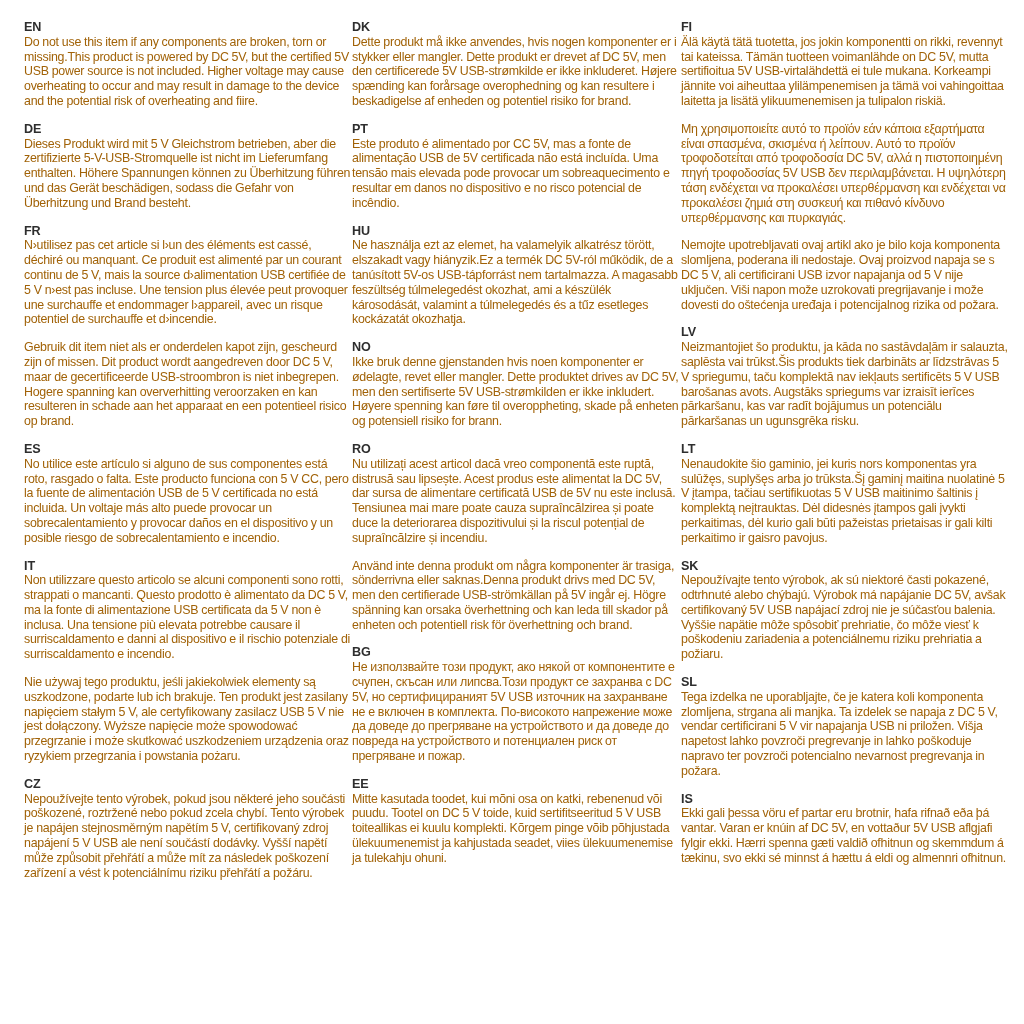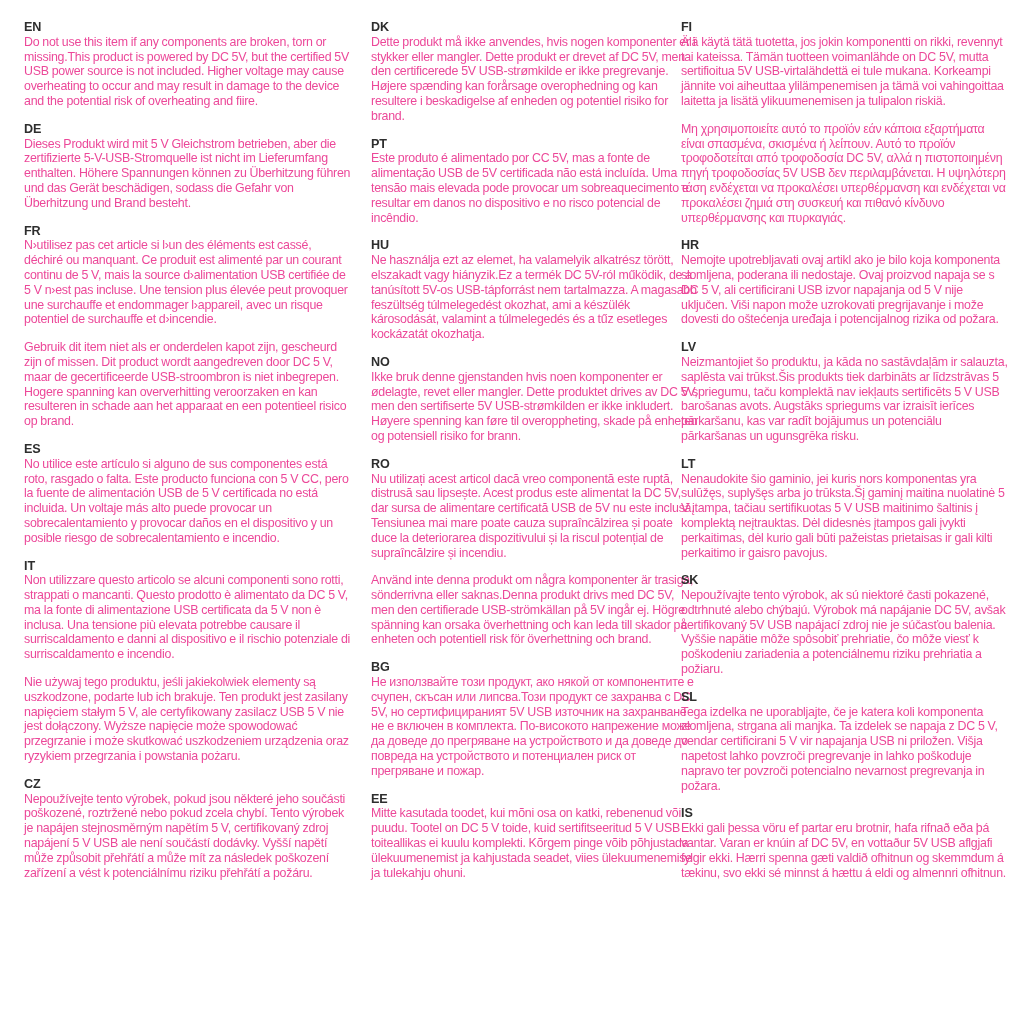--- a/index.html
+++ b/index.html
@@ -16,38 +16,38 @@
     width: 1024px;
     height: 864px;
     background: #ffffff;
   }
   .col {
     position: absolute;
     top: 20px;
     width: 328px;
   }
   .col-1 { left: 24px; }
-  .col-2 { left: 352px; margin-left: 19px; }
+  .col-2 { left: 352px; }
   .col-3 { left: 681px; }
   .sec { margin: 0 0 13px 0; }
   .sec h3 {
     margin: 0;
     padding: 0;
     font-size: 12.6px;
     line-height: 14.8px;
     font-weight: bold;
     color: #2e2e2e;
     letter-spacing: -0.1px;
   }
   .sec p {
     margin: 0;
     padding: 0;
     font-size: 12.4px;
     line-height: 14.8px;
-    color: #ec4899;
+    color: #a16207;
     letter-spacing: -0.25px;
     word-spacing: -0.2px;
   }
 </style>
 </head>
 <body>
 
 <div class="page">
 
   <div class="col col-1">
@@ -79,21 +79,21 @@
     </section>
     <section class="sec">
       <h3>CZ</h3>
       <p>Nepoužívejte tento výrobek, pokud jsou některé jeho součásti poškozené, roztržené nebo pokud zcela chybí. Tento výrobek je napájen stejnosměrným napětím 5 V, certifikovaný zdroj napájení 5 V USB ale není součástí dodávky. Vyšší napětí může způsobit přehřátí a může mít za následek poškození zařízení a vést k potenciálnímu riziku přehřátí a požáru.</p>
     </section>
   </div>
 
   <div class="col col-2">
     <section class="sec">
       <h3>DK</h3>
-      <p>Dette produkt må ikke anvendes, hvis nogen komponenter er i stykker eller mangler. Dette produkt er drevet af DC 5V, men den certificerede 5V USB-strømkilde er ikke pregrevanje. Højere spænding kan forårsage overophedning og kan resultere i beskadigelse af enheden og potentiel risiko for brand.</p>
+      <p>Dette produkt må ikke anvendes, hvis nogen komponenter er i stykker eller mangler. Dette produkt er drevet af DC 5V, men den certificerede 5V USB-strømkilde er ikke inkluderet. Højere spænding kan forårsage overophedning og kan resultere i beskadigelse af enheden og potentiel risiko for brand.</p>
     </section>
     <section class="sec">
       <h3>PT</h3>
       <p>Este produto é alimentado por CC 5V, mas a fonte de alimentação USB de 5V certificada não está incluída. Uma tensão mais elevada pode provocar um sobreaquecimento e resultar em danos no dispositivo e no risco potencial de incêndio.</p>
     </section>
     <section class="sec">
       <h3>HU</h3>
       <p>Ne használja ezt az elemet, ha valamelyik alkatrész törött, elszakadt vagy hiányzik.Ez a termék DC 5V-ról működik, de a tanúsított 5V-os USB-tápforrást nem tartalmazza. A magasabb feszültség túlmelegedést okozhat, ami a készülék károsodását, valamint a túlmelegedés és a tűz esetleges kockázatát okozhatja.</p>
     </section>
     <section class="sec">
@@ -119,21 +119,20 @@
 
   <div class="col col-3">
     <section class="sec">
       <h3>FI</h3>
       <p>Älä käytä tätä tuotetta, jos jokin komponentti on rikki, revennyt tai kateissa. Tämän tuotteen voimanlähde on DC 5V, mutta sertifioitua 5V USB-virtalähdettä ei tule mukana. Korkeampi jännite voi aiheuttaa ylilämpenemisen ja tämä voi vahingoittaa laitetta ja lisätä ylikuumenemisen ja tulipalon riskiä.</p>
     </section>
     <section class="sec">
       <p>Μη χρησιμοποιείτε αυτό το προϊόν εάν κάποια εξαρτήματα είναι σπασμένα, σκισμένα ή λείπουν. Αυτό το προϊόν τροφοδοτείται από τροφοδοσία DC 5V, αλλά η πιστοποιημένη πηγή τροφοδοσίας 5V USB δεν περιλαμβάνεται. Η υψηλότερη τάση ενδέχεται να προκαλέσει υπερθέρμανση και ενδέχεται να προκαλέσει ζημιά στη συσκευή και πιθανό κίνδυνο υπερθέρμανσης και πυρκαγιάς.</p>
     </section>
     <section class="sec">
-      <h3>HR</h3>
       <p>Nemojte upotrebljavati ovaj artikl ako je bilo koja komponenta slomljena, poderana ili nedostaje. Ovaj proizvod napaja se s DC 5 V, ali certificirani USB izvor napajanja od 5 V nije uključen. Viši napon može uzrokovati pregrijavanje i može dovesti do oštećenja uređaja i potencijalnog rizika od požara.</p>
     </section>
     <section class="sec">
       <h3>LV</h3>
       <p>Neizmantojiet šo produktu, ja kāda no sastāvdaļām ir salauzta, saplēsta vai trūkst.Šis produkts tiek darbināts ar līdzstrāvas 5 V spriegumu, taču komplektā nav iekļauts sertificēts 5 V USB barošanas avots. Augstāks spriegums var izraisīt ierīces pārkaršanu, kas var radīt bojājumus un potenciālu pārkaršanas un ugunsgrēka risku.</p>
     </section>
     <section class="sec">
       <h3>LT</h3>
       <p>Nenaudokite šio gaminio, jei kuris nors komponentas yra sulūžęs, suplyšęs arba jo trūksta.Šį gaminį maitina nuolatinė 5 V įtampa, tačiau sertifikuotas 5 V USB maitinimo šaltinis į komplektą neįtrauktas. Dėl didesnės įtampos gali įvykti perkaitimas, dėl kurio gali būti pažeistas prietaisas ir gali kilti perkaitimo ir gaisro pavojus.</p>
     </section>

